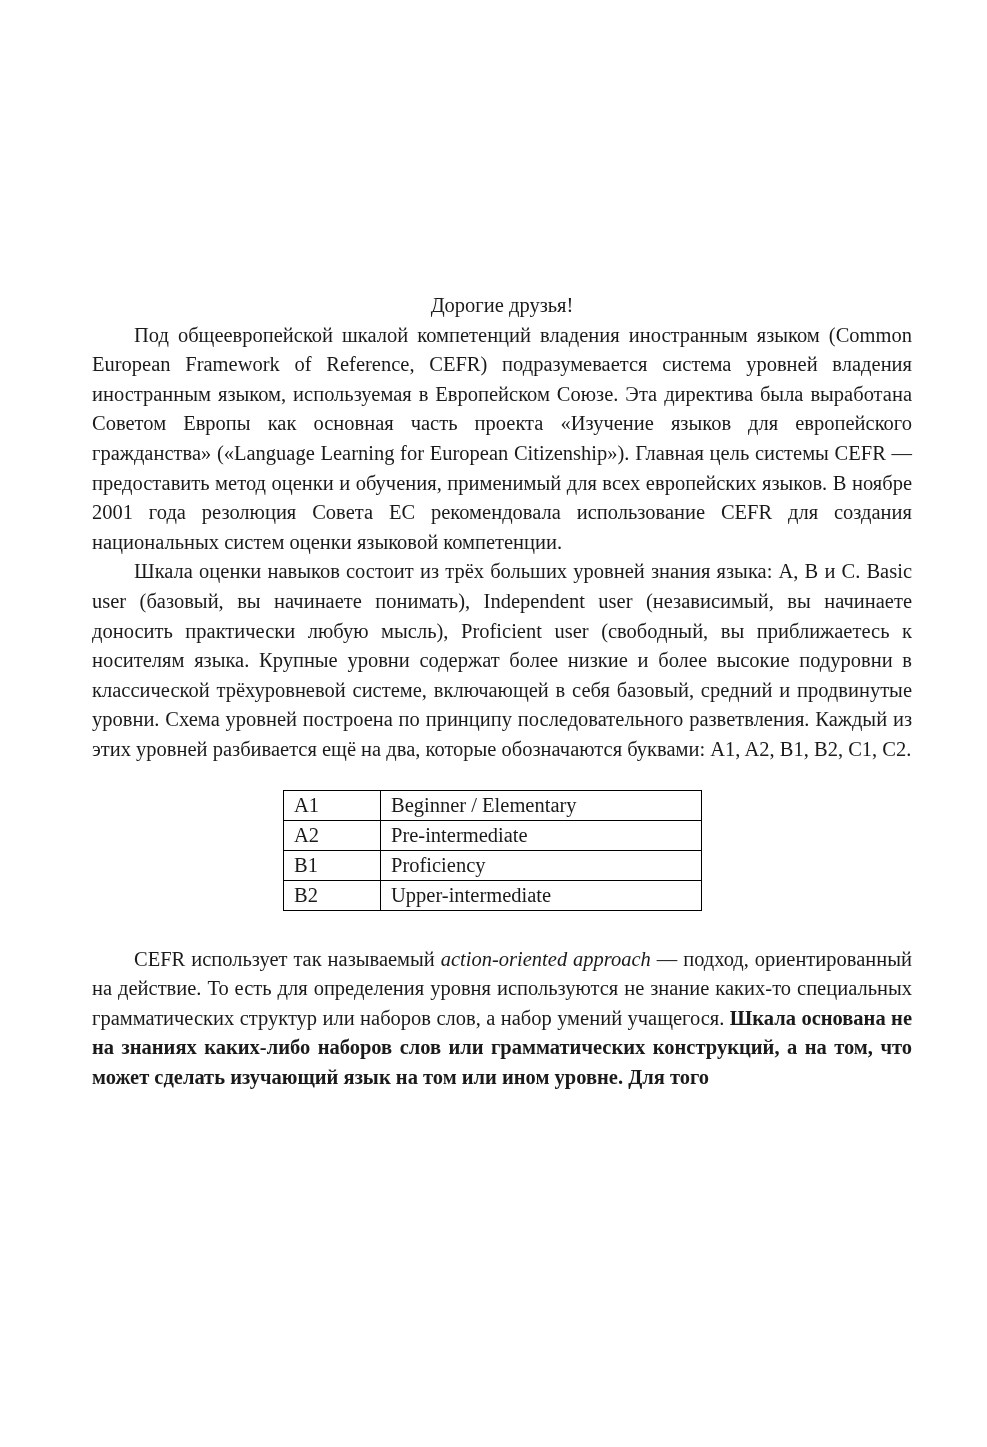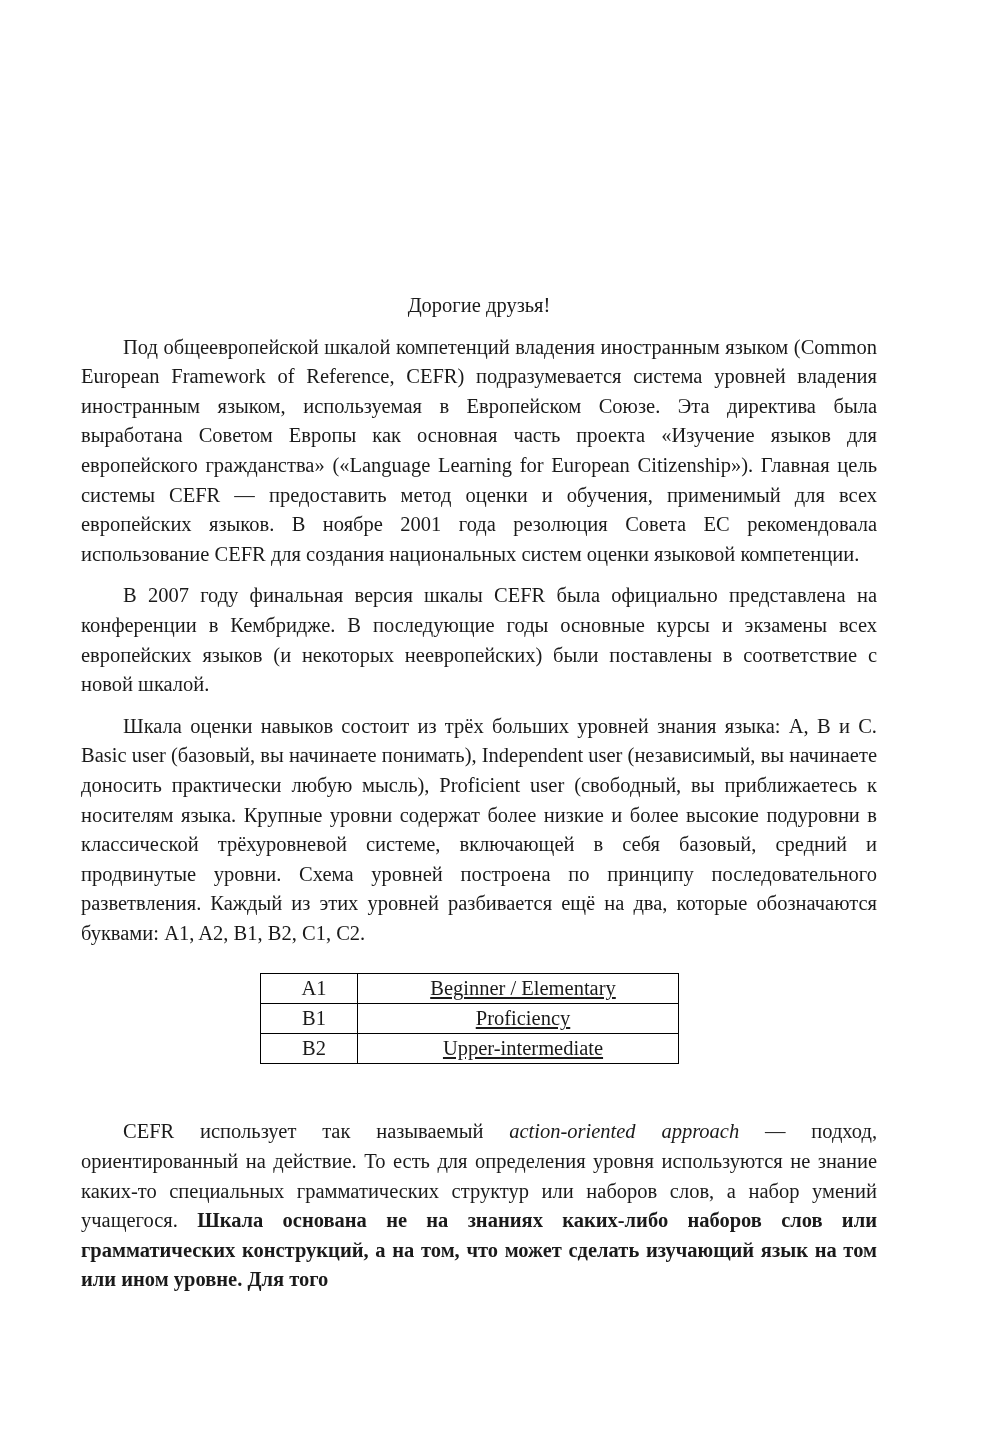--- a/index.html
+++ b/index.html
@@ -12,53 +12,52 @@
     position: relative;
     width: 987px;
     height: 1447px;
     background: #ffffff;
     overflow: hidden;
     font-family: "Liberation Serif", "DejaVu Serif", serif;
     color: #1a1a1a;
   }
   .content {
     position: absolute;
-    left: 69px;
+    left: 92px;
     top: 291px;
     width: 820px;
   }
   .doc-heading {
     text-align: center;
     font-size: 20.5px;
     line-height: 29.6px;
     margin: 0 0 0 0;
     font-weight: normal;
   }
   p.para {
-    margin: 12px;
+    margin: 0;
     font-size: 20.5px;
     line-height: 29.6px;
     text-align: justify;
     text-indent: 42px;
     hyphens: manual;
     -webkit-hyphens: manual;
     word-spacing: 0px;
   }
   em.ital {
   }
   strong.bld {
     font-weight: bold;
   }
   
   .levels-table-wrap {
     margin-top: 25px;
-    margin-bottom: 7px;
+    margin-bottom: 0;
     display: flex;
     justify-content: flex-start;
-    text-align: center;
   }
   table.levels {
     border-collapse: collapse;
     margin-left: 191px;
     table-layout: fixed;
     width: 409px;
   }
   table.levels td {
     border: 1px solid #000000;
     font-size: 20.5px;
@@ -66,46 +65,48 @@
     padding: 4px 0 5px 10px;
     height: 19px;
     vertical-align: middle;
     white-space: nowrap;
   }
   table.levels td.code {
     width: 86px;
   }
   table.levels td.name {
     width: 310px;
-    text-decoration: underline;
   }
   .gap-after-table {
     height: 34px;
   }
 </style>
 </head>
 <body>
 
 <div class="page">
   <div class="content">
 
     <div class="doc-heading">Дорогие друзья!</div>
 
     <p class="para">Под общеевропейской шкалой компетенций владения иностранным языком (Common European Framework of Reference, CEFR) подразумевается система уровней владения иностранным языком, используемая в Европейском Союзе. Эта директива была выработана Советом Европы как основная часть проекта «Изучение языков для европейского гражданства» («Language Learning for European Citizenship»). Главная цель системы CEFR — предоставить метод оценки и обучения, применимый для всех европейских языков. В ноябре 2001 года резолюция Совета ЕС рекомендовала использование CEFR для создания национальных систем оценки языковой компетенции.</p>
 
-    <p class="para">В 2007 году финальная версия шкалы CEFR была официально представлена на конференции в Кембридже. В последующие годы основные курсы и экзамены всех европейских языков (и некоторых неевропейских) были поставлены в соответствие с новой шкалой.</p>
 
     <p class="para">Шкала оценки навыков состоит из трёх больших уровней знания языка: A, B и C. Basic user (базовый, вы начинаете понимать), Independent user (независимый, вы начинаете доносить практически любую мысль), Proficient user (свободный, вы приближаетесь к носителям языка. Крупные уровни содержат более низкие и более высокие подуровни в классической трёхуровневой системе, включающей в себя базовый, средний и продвинутые уровни. Схема уровней построена по принципу последовательного разветвления. Каждый из этих уровней разбивается ещё на два, которые обозначаются буквами: A1, A2, B1, B2, C1, C2.</p>
 
     <div class="levels-table-wrap">
       <table class="levels">
         <tbody>
           <tr>
             <td class="code">A1</td>
             <td class="name">Beginner / Elementary</td>
+          </tr>
+          <tr>
+            <td class="code">A2</td>
+            <td class="name">Pre-intermediate</td>
           </tr>
           <tr>
             <td class="code">B1</td>
             <td class="name">Proficiency</td>
           </tr>
           <tr>
             <td class="code">B2</td>
             <td class="name">Upper-intermediate</td>
           </tr>
         </tbody>

